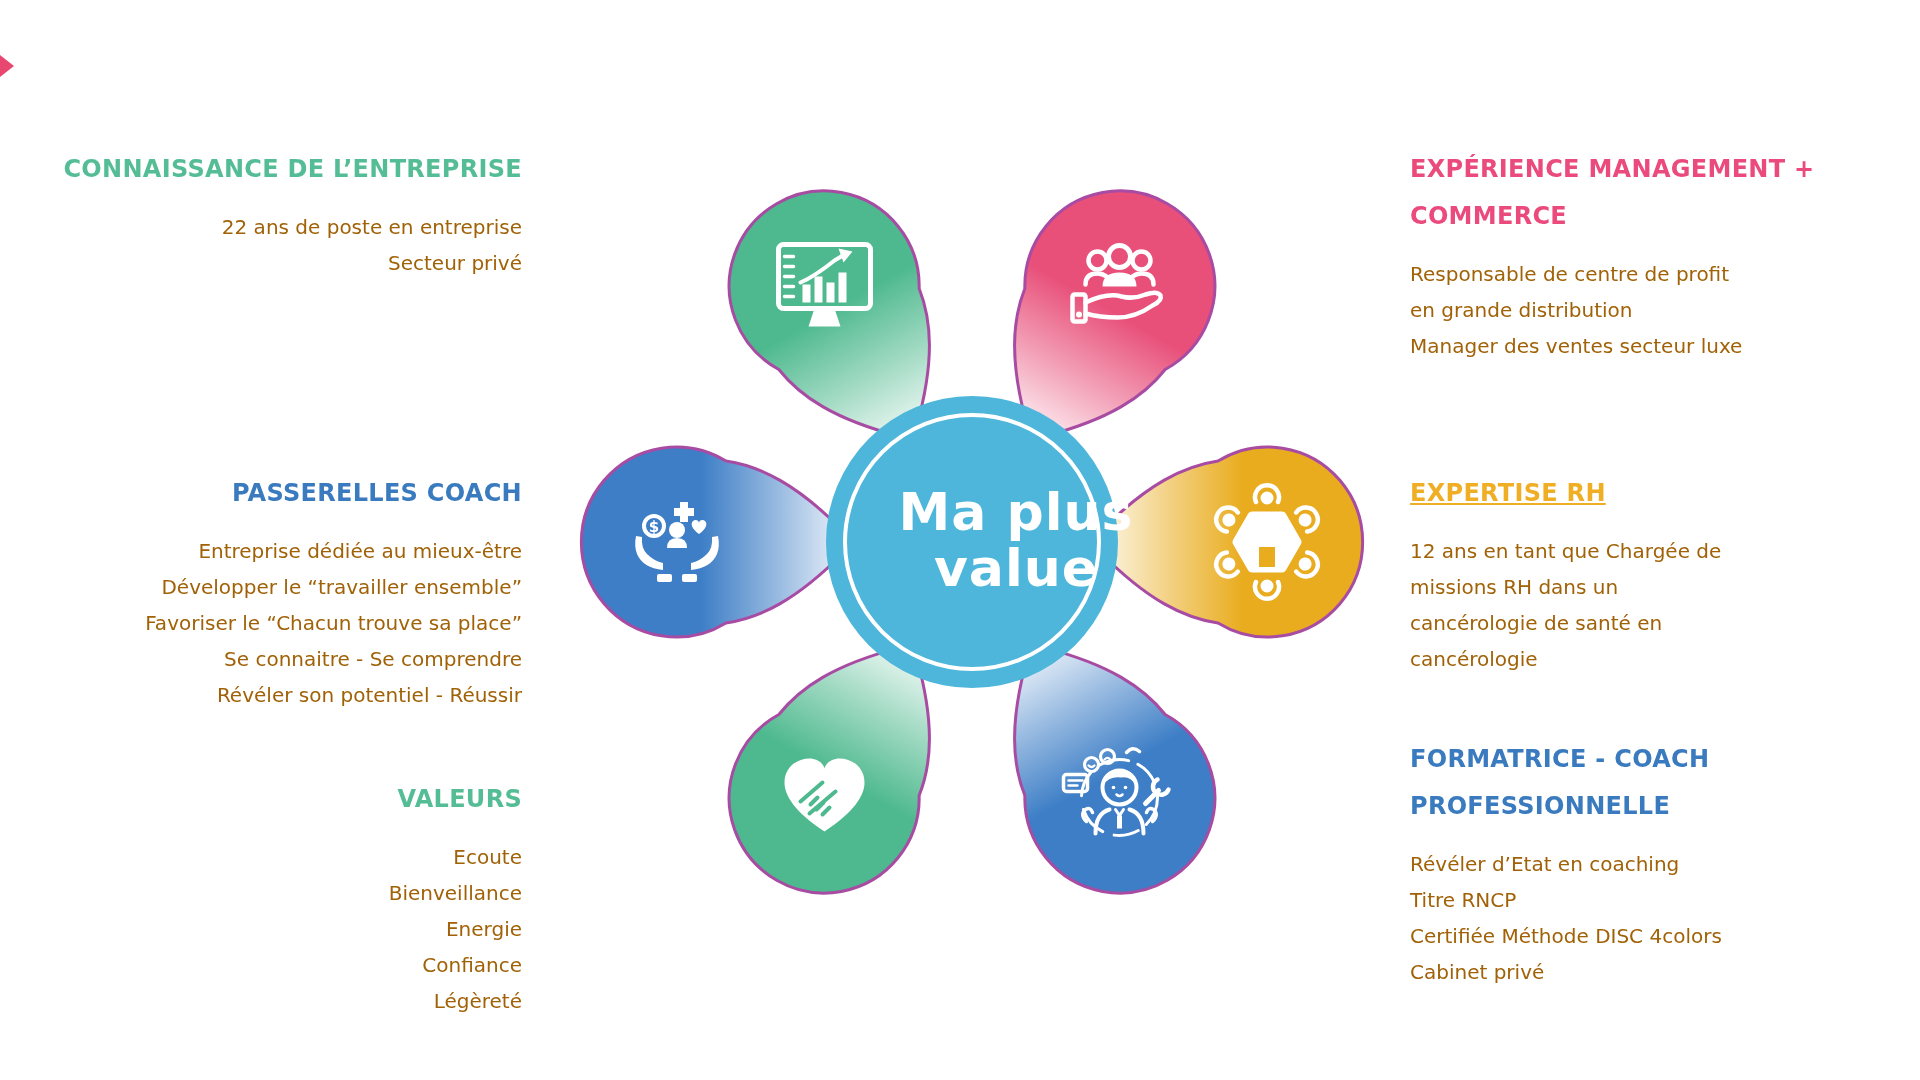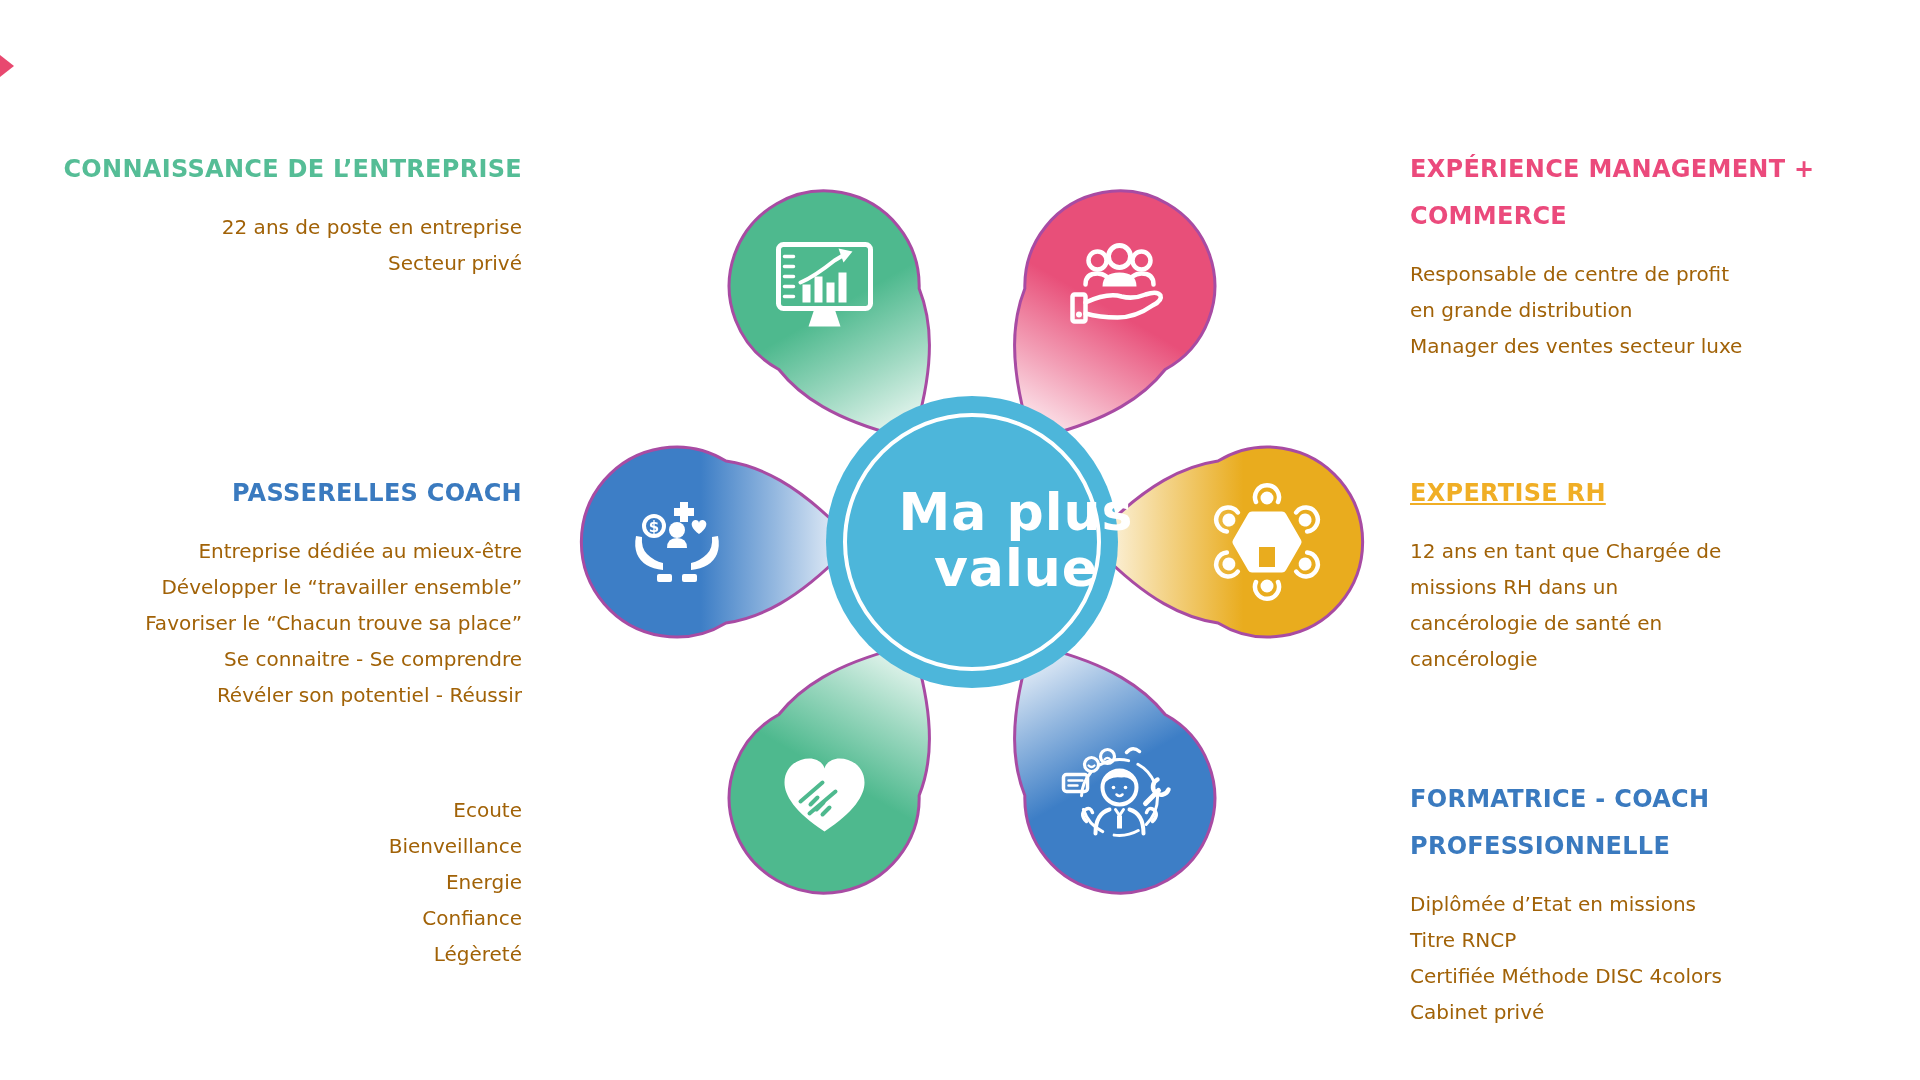--- a/index.html
+++ b/index.html
@@ -15,21 +15,21 @@
   .text-block .line{
     font-size:20px;line-height:36px;color:#a16207;
   }
   .col-left{left:20px;width:502px;text-align:right;}
   .col-right{left:1410px;width:440px;text-align:left;}
   #block-l1{top:146px;}
   #block-l2{top:470px;}
   #block-l3{top:776px;}
   #block-r1{top:146px;}
   #block-r2{top:470px;}
-  #block-r3{top:776px;}
+  #block-r3{top:736px;}
   .flower{position:absolute;left:572px;top:142px;width:800px;height:800px;}
   .center-label{
     position:absolute;left:866px;top:484px;width:300px;text-align:center;
     color:#ffffff;font-size:52px;font-weight:700;line-height:1.08;letter-spacing:1px;
   }
   .edge-deco{
     position:absolute;left:0;top:55px;width:0;height:0;
     border-top:11px solid transparent;border-bottom:11px solid transparent;
     border-left:14px solid #E8486F;
   }
@@ -54,20 +54,21 @@
     <div class="body">
       <div class="line">Entreprise dédiée au mieux-être</div>
       <div class="line">Développer le “travailler ensemble”</div>
       <div class="line">Favoriser le “Chacun trouve sa place”</div>
       <div class="line">Se connaitre - Se comprendre</div>
       <div class="line">Révéler son potentiel - Réussir</div>
     </div>
   </div>
 
   <div class="text-block col-left" id="block-l3">
+    <h2 style="color: rgb(85, 189, 150);">VALEURS</h2>
     <div class="body">
       <div class="line">Ecoute</div>
       <div class="line">Bienveillance</div>
       <div class="line">Energie</div>
       <div class="line">Confiance</div>
       <div class="line">Légèreté</div>
     </div>
   </div>
 
   <div class="text-block col-right" id="block-r1">
@@ -85,21 +86,21 @@
       <div class="line">12 ans en tant que Chargée de</div>
       <div class="line">missions RH dans un</div>
       <div class="line">cancérologie de santé en</div>
       <div class="line">cancérologie</div>
     </div>
   </div>
 
   <div class="text-block col-right" id="block-r3">
     <h2 style="color: rgb(58, 122, 191);">FORMATRICE - COACH PROFESSIONNELLE</h2>
     <div class="body">
-      <div class="line">Diplômée d’Etat en missions</div>
+      <div class="line">Révéler d’Etat en coaching</div>
       <div class="line">Titre RNCP</div>
       <div class="line">Certifiée Méthode DISC 4colors</div>
       <div class="line">Cabinet privé</div>
     </div>
   </div>
 
   <svg class="flower" viewBox="0 0 800 800" width="800" height="800">
     <defs>
       <path id="petal" d="M128 10 C175 58 212 76 246 81 A95 95 0 1 0 246 -81 C212 -76 175 -58 128 -10 Q118 0 128 10 Z"></path>
       <linearGradient id="grad-green" gradientUnits="userSpaceOnUse" x1="120" y1="0" x2="395" y2="0">

